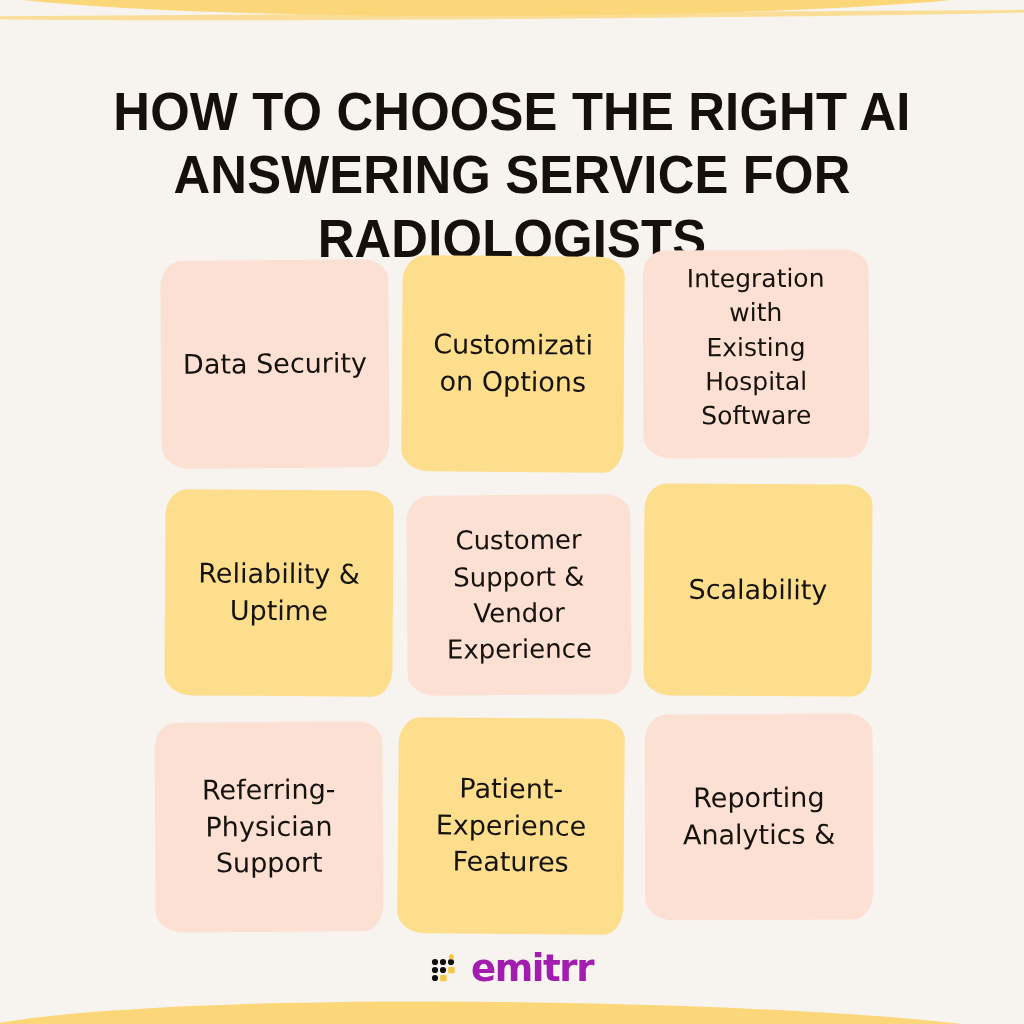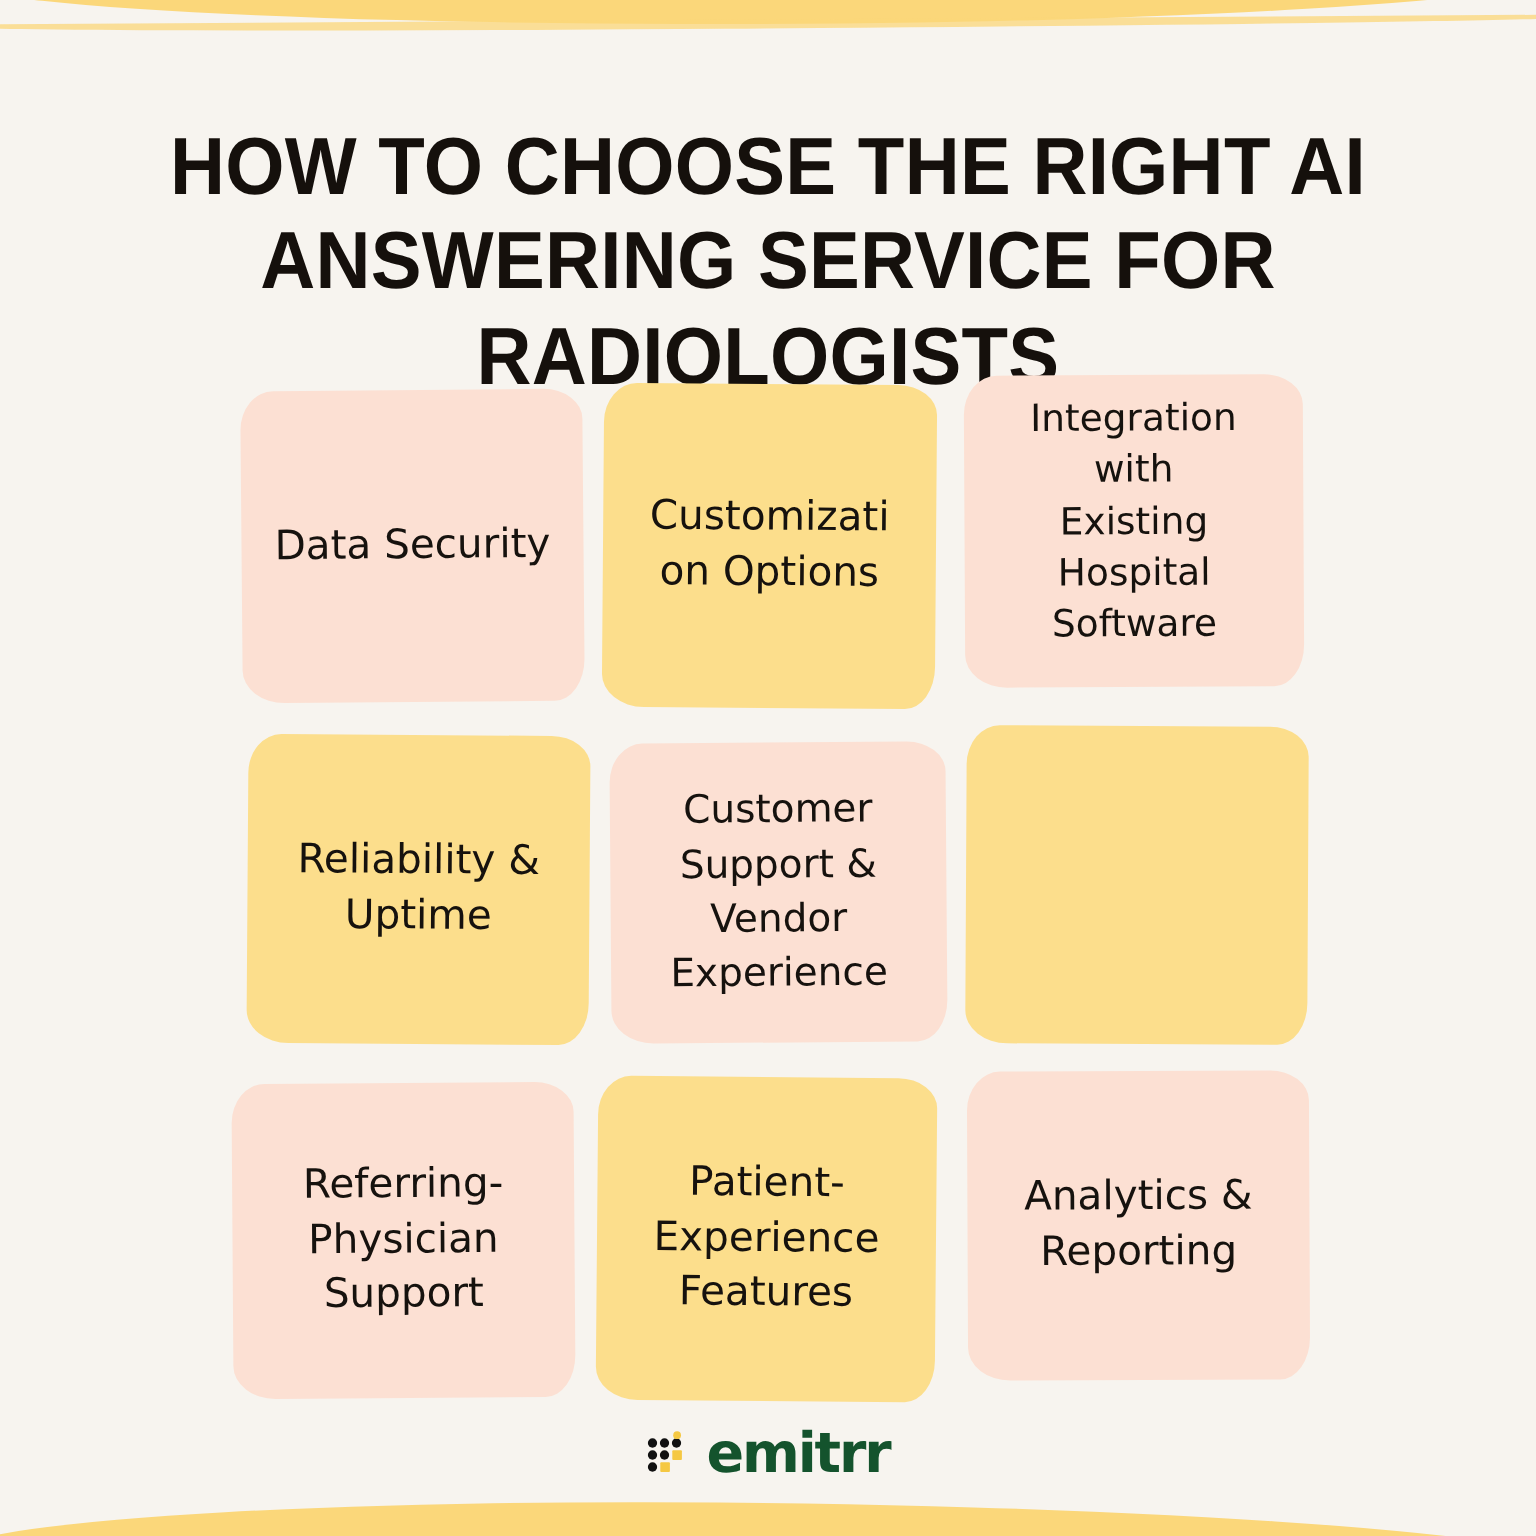--- a/index.html
+++ b/index.html
@@ -133,21 +133,21 @@
   .logo-mark {
     display: block;
     width: 28px;
     height: 30px;
   }
   .logo-word {
     font-family: "DejaVu Sans", sans-serif;
     font-weight: 700;
     font-size: 37px;
     letter-spacing: -1.4px;
-    color: #14532d;
+    color: #a21caf;
     line-height: 1;
   }
 </style>
 </head>
 <body>
 
 <div id="poster" style="background: rgb(247, 244, 239);">
 
   <div class="band band-top" style="background: rgb(251, 215, 122);"></div>
   <div class="band band-bottom" style="background: rgb(251, 215, 122);"></div>
@@ -194,20 +194,21 @@
       <span class="ctext">
           <span>Customer</span>
           <span>Support &amp;</span>
           <span>Vendor</span>
           <span>Experience</span>
         </span>
     </div>
 
     <div class="card yellow c5" style="background: rgb(252, 222, 140);">
       <span class="ctext">
+          <span>Scalability</span>
         </span>
     </div>
 
     <div class="card pink c6" style="background: rgb(252, 224, 211);">
       <span class="ctext">
           <span>Referring-</span>
           <span>Physician</span>
           <span>Support</span>
         </span>
     </div>
@@ -215,22 +216,22 @@
     <div class="card yellow c7" style="background: rgb(252, 222, 140);">
       <span class="ctext">
           <span>Patient-</span>
           <span>Experience</span>
           <span>Features</span>
         </span>
     </div>
 
     <div class="card pink c8" style="background: rgb(252, 224, 211);">
       <span class="ctext">
+          <span>Reporting</span>
           <span>Analytics &amp;</span>
-          <span>Reporting</span>
         </span>
     </div>
 
   </div>
 
   <div class="logo">
     <span class="logo-mark">
       <svg viewBox="0 0 28 30" width="28" height="30" aria-hidden="true">
         <g fill="#111111">
           <circle cx="4" cy="8" r="3.1"></circle>

